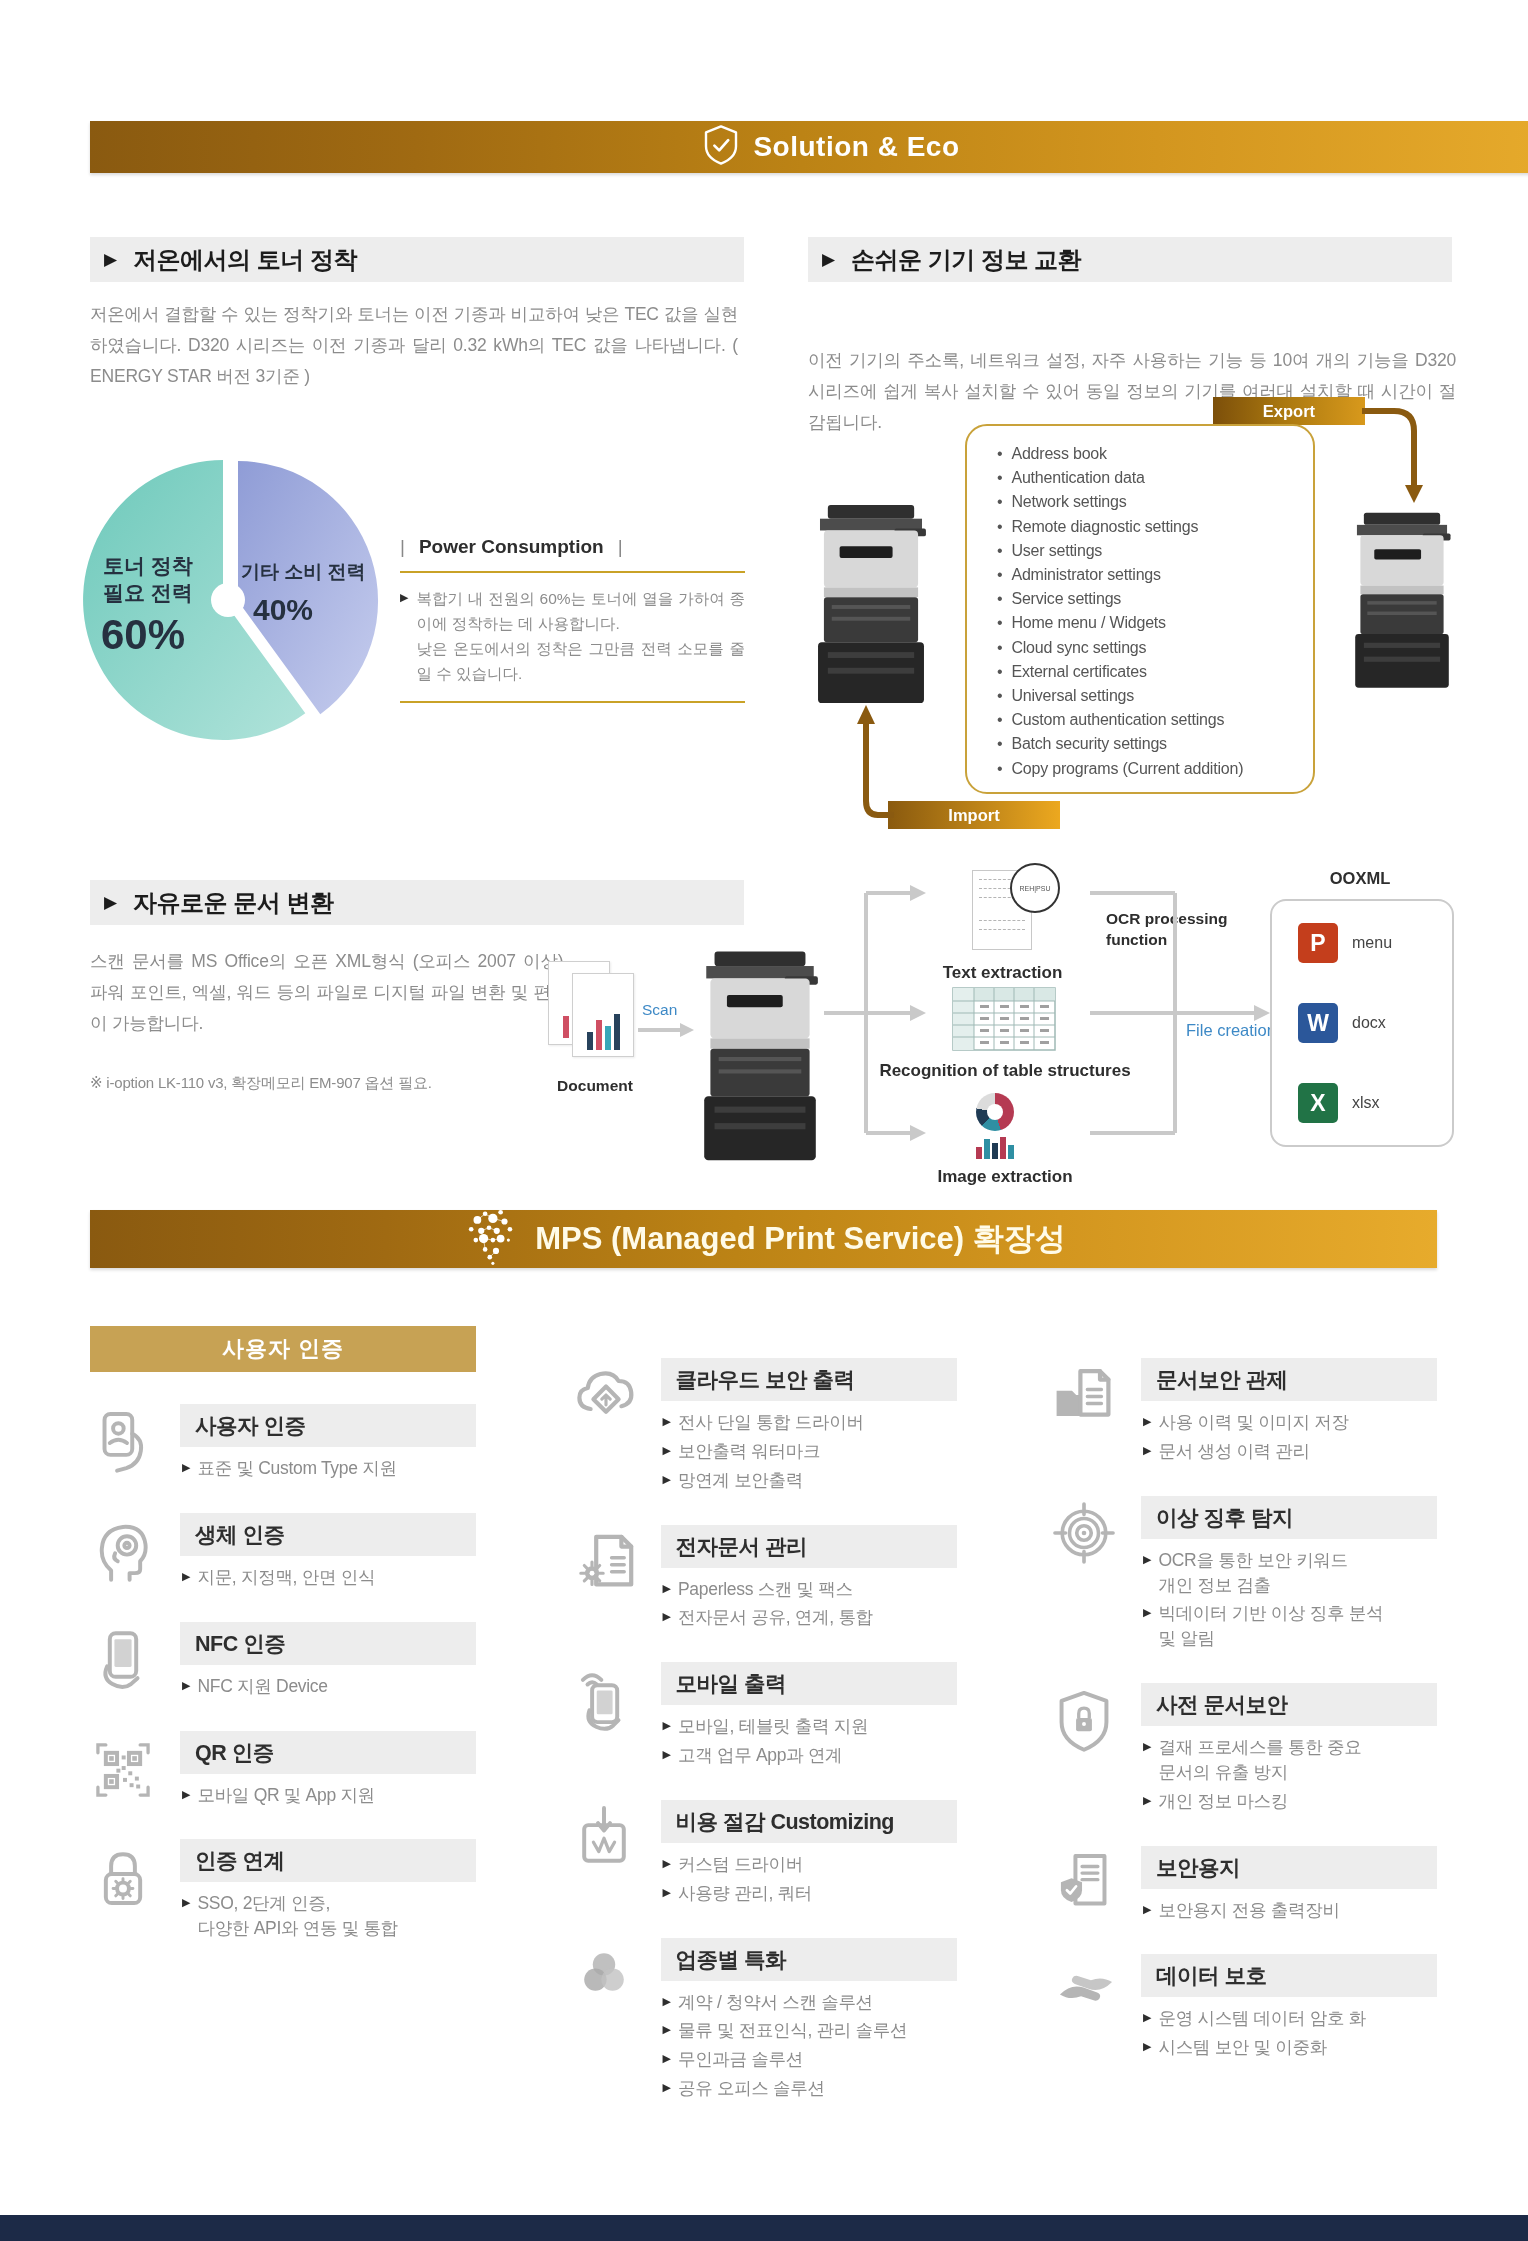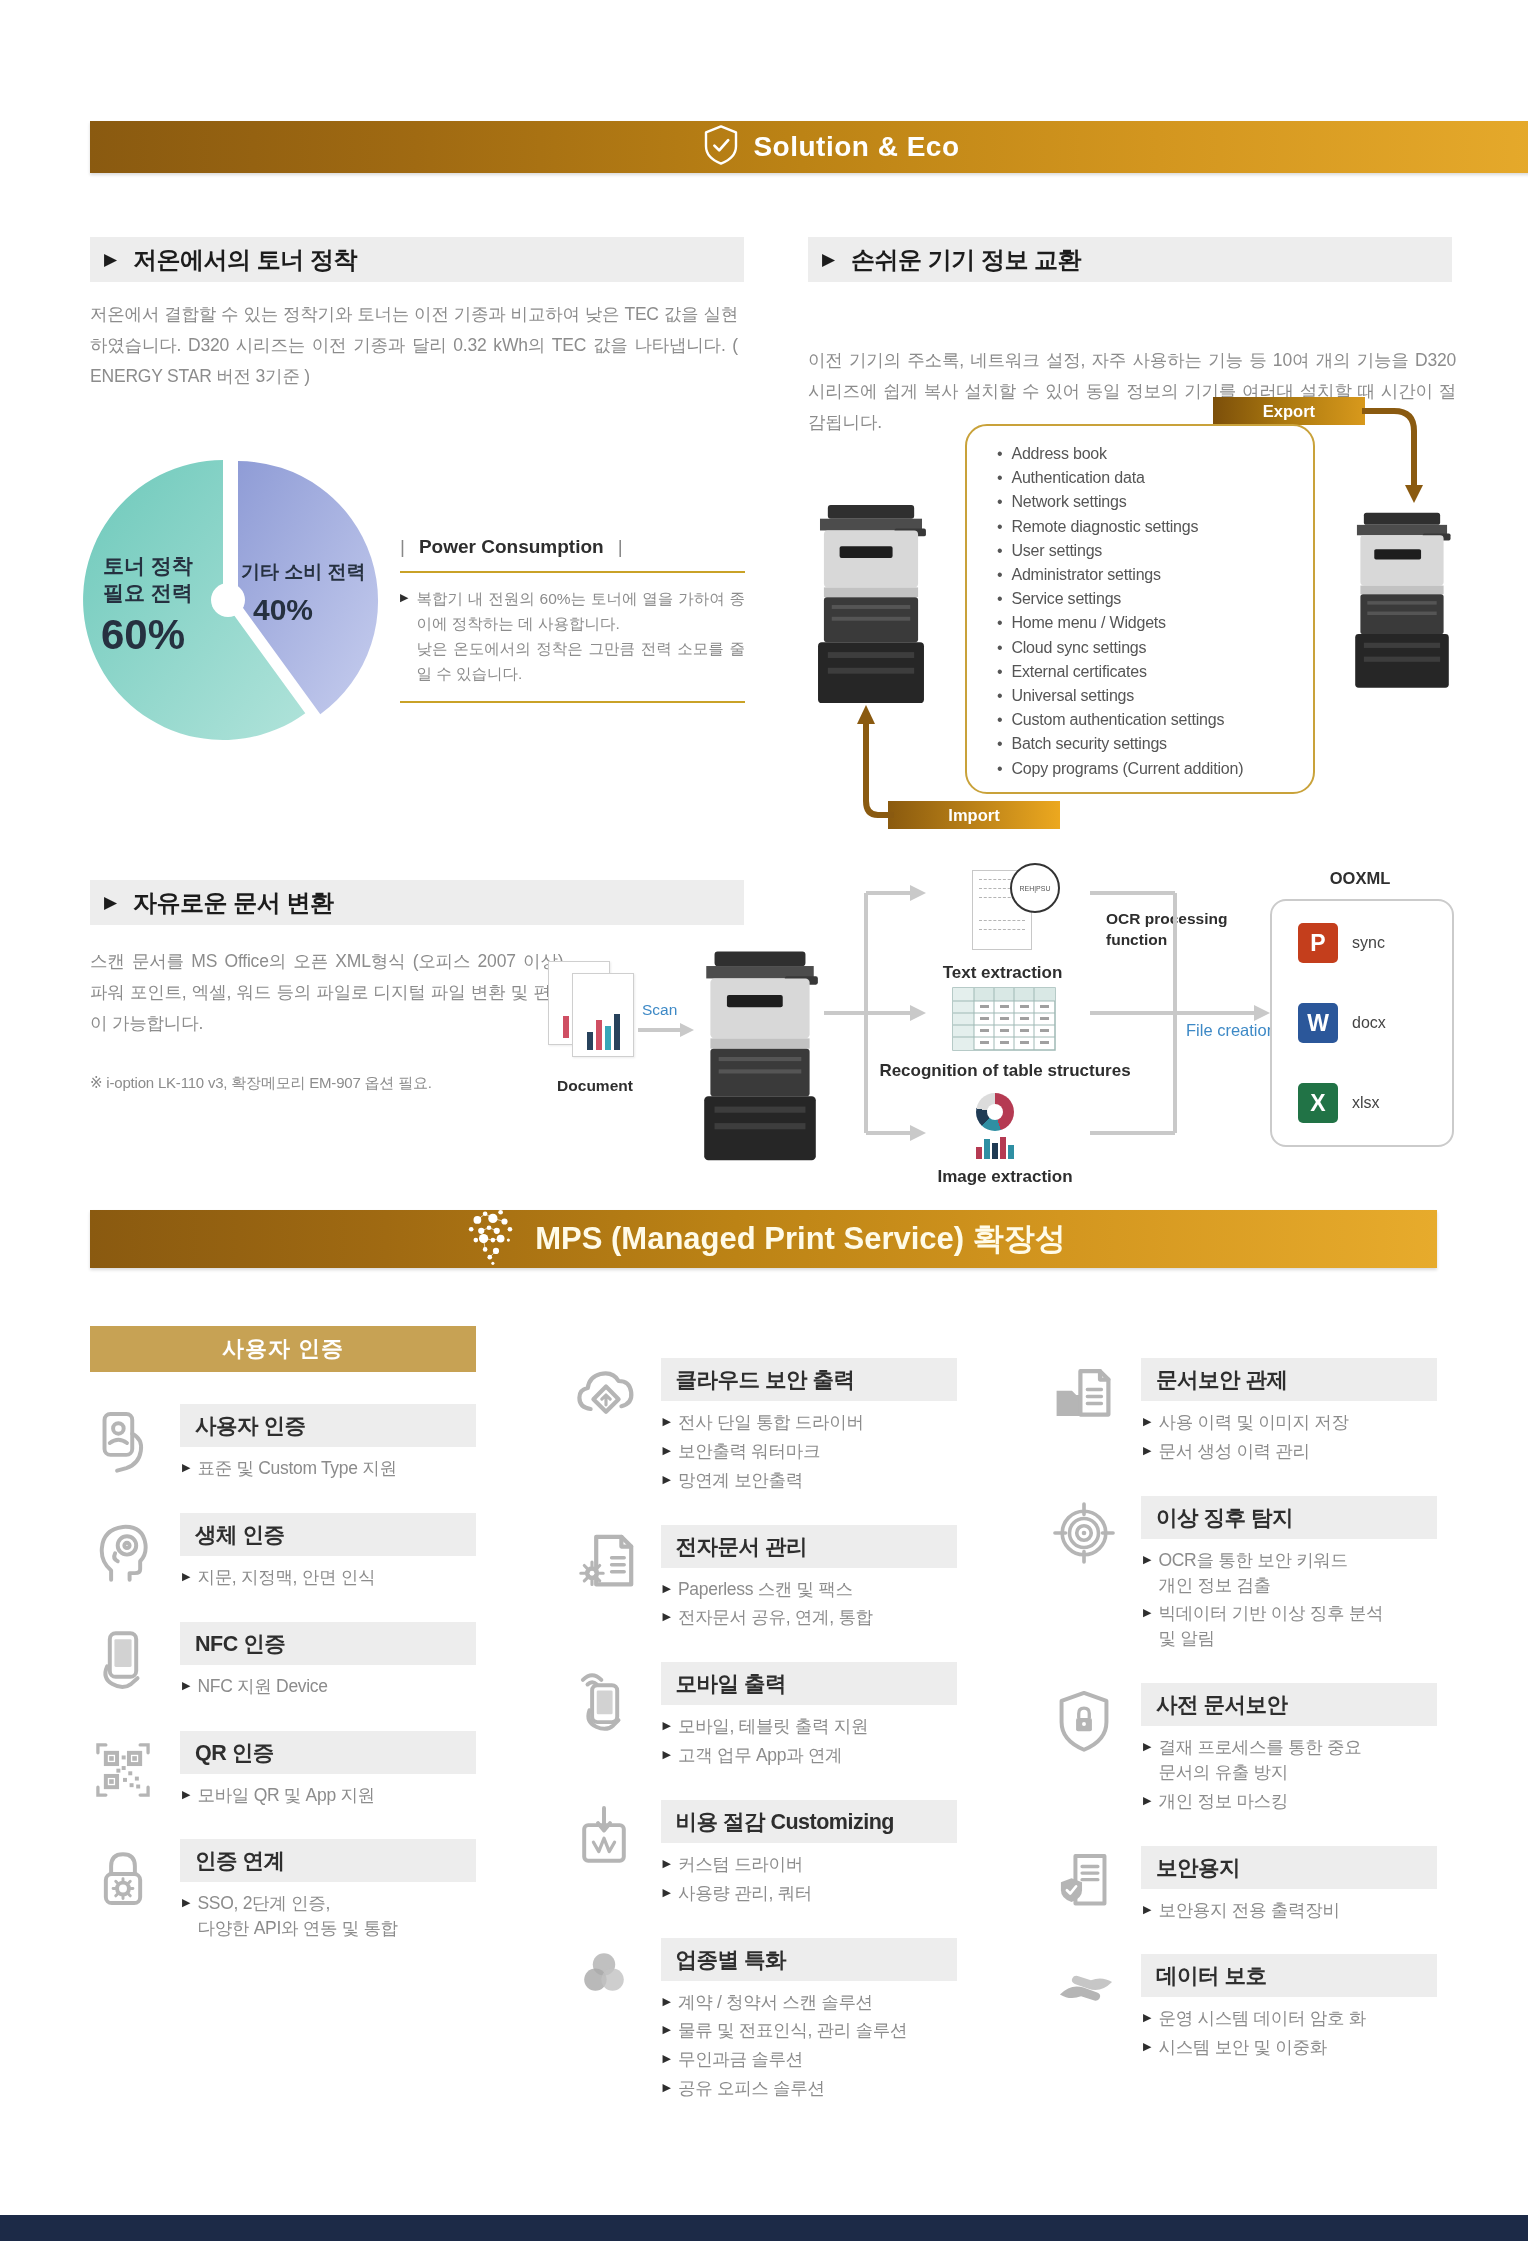--- a/index.html
+++ b/index.html
@@ -405,21 +405,21 @@
   <svg class="abs" style="left:540px;top:10px;" width="200" height="280" viewBox="0 0 200 280">
     <path d="M10,18 H95 M10,138 H95 M10,258 H95 M95,18 V258 M95,138 H178" fill="none" stroke="#c9c9c9" stroke-width="4"></path>
     <polygon points="190,138 174,130 174,146" fill="#c9c9c9"></polygon>
   </svg>
   <div class="blue-label" style="left:646px;top:156px;">File creation</div>
 
   <div class="flow-label" style="left:730px;top:4px;width:180px;font-size:16.5px;">OOXML</div>
   <div class="ooxml-box">
     <div class="oo-row" style="top:22px;">
       <div class="oo-icon" style="background:#c43e1c;">P</div>
-      <div class="oo-ext">sync</div>
+      <div class="oo-ext">menu</div>
     </div>
     <div class="oo-row" style="top:102px;">
       <div class="oo-icon" style="background:#2b579a;">W</div>
       <div class="oo-ext">docx</div>
     </div>
     <div class="oo-row" style="top:182px;">
       <div class="oo-icon" style="background:#217346;">X</div>
       <div class="oo-ext">xlsx</div>
     </div>
   </div>

